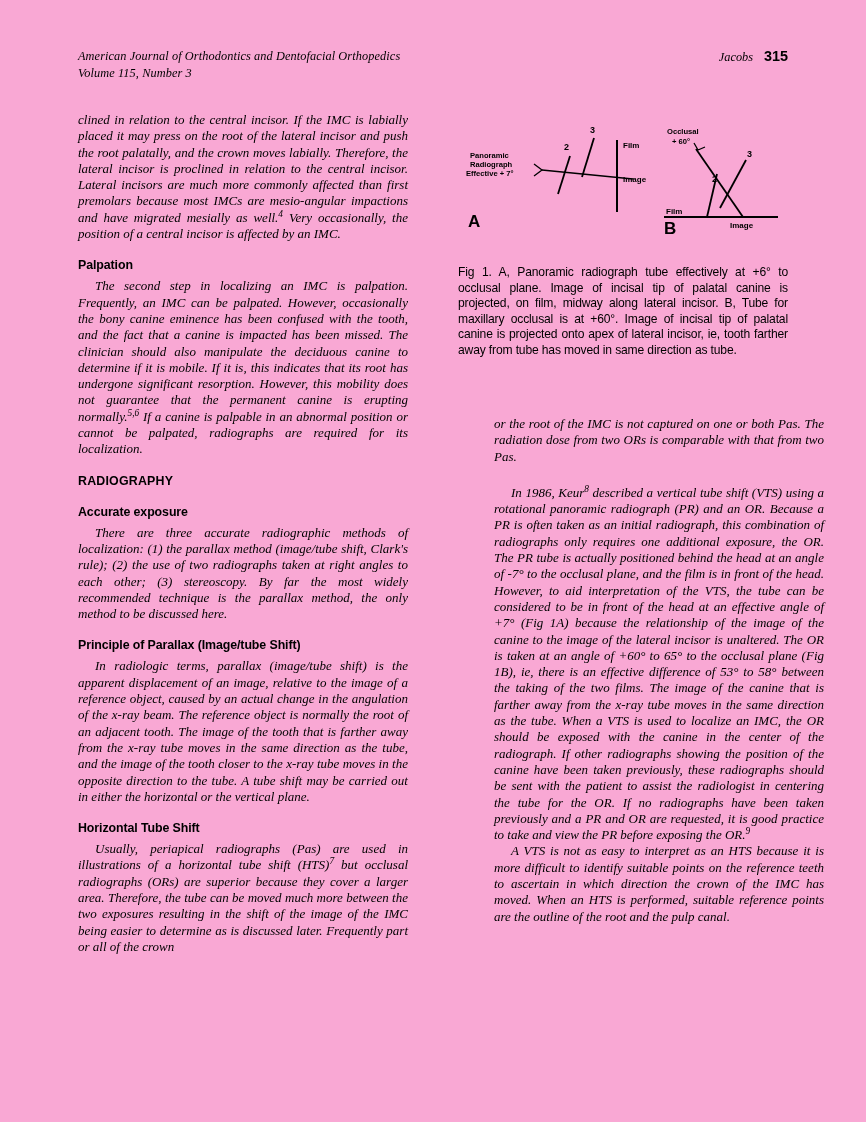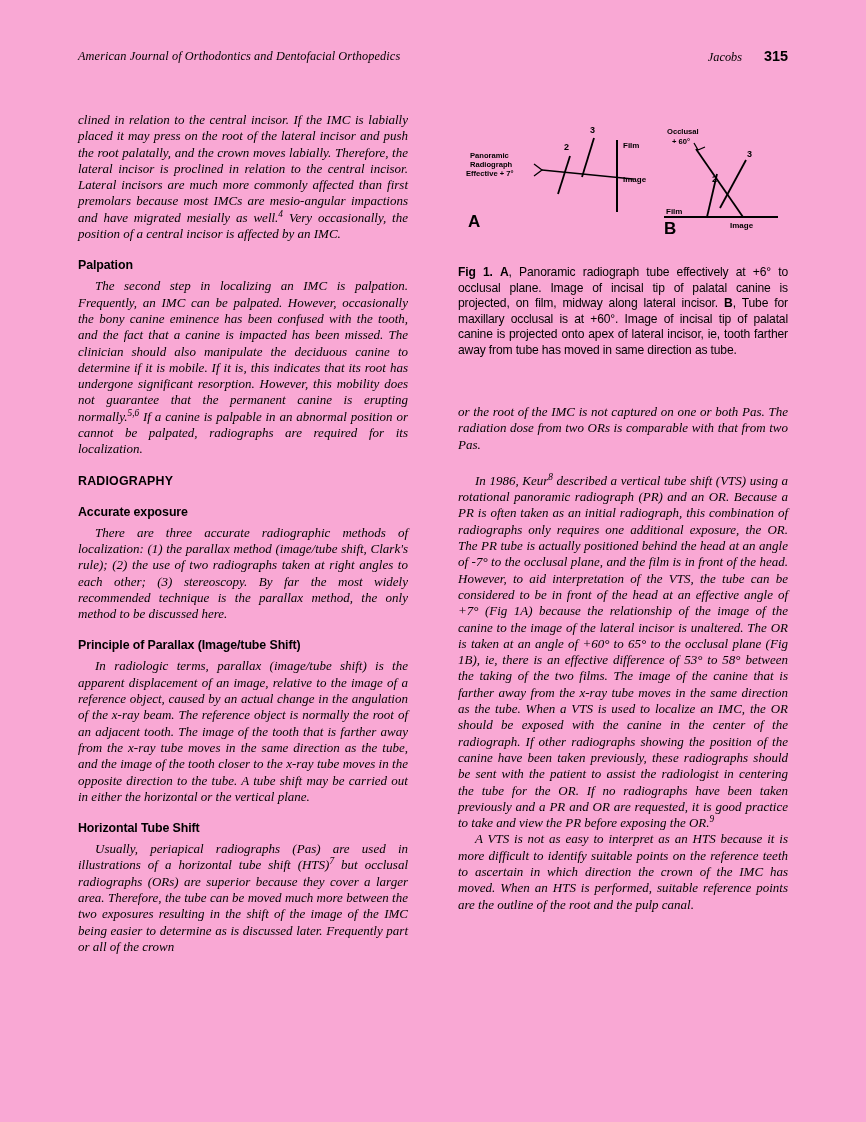--- a/index.html
+++ b/index.html
@@ -42,21 +42,21 @@
     position: absolute;
     right: 0;
     top: 0;
     white-space: nowrap;
     font-size: 12.3px;
     line-height: 16.5px;
   }
   .rh-author {
     font-style: italic;
     font-size: 12.3px;
-    margin-right: 22px;
+    margin-right: 11px;
   }
   .rh-page {
     font-weight: bold;
     font-size: 14.4px;
     font-family: "Liberation Sans", sans-serif;
   }
 
   
   .col {
     position: absolute;
@@ -111,30 +111,31 @@
   .fig-art svg { display: block; }
 
   .fig-caption {
     margin-top: 13px;
     font-family: "Liberation Sans", sans-serif;
     font-size: 12.1px;
     line-height: 15.5px;
     text-align: justify;
     letter-spacing: -0.15px;
   }
-  .fig-caption b { font-weight: bold; }
+  .fig-caption b { font-weight: normal; }
 </style>
 </head>
 <body>
 
 <div class="page">
 
   <div class="running-head">
     <div class="rh-left">
       <span>American Journal of Orthodontics and Dentofacial Orthopedics</span>
+      <span class="volline">Volume 115, Number 3</span>
     </div>
     <div class="rh-right">
       <span class="rh-author">Jacobs</span><span class="rh-page">315</span>
     </div>
   </div>
 
   <div class="col col-left">
 
     <p class="body"><span>clined in relation to the central incisor. If the IMC is labially placed it may press on the root of the lateral incisor and push the root palatally, and the crown moves labially. Therefore, the lateral incisor is proclined in relation to the central incisor. Lateral incisors are much more commonly affected than first premolars because most IMCs are mesio-angular impactions and have migrated mesially as well.</span><sup>4</sup><span> Very occasionally, the position of a central incisor is affected by an IMC.</span></p>
 
@@ -211,21 +212,21 @@
         </g>
       </svg>
     </div>
 
     <div class="fig-caption">
       <b>Fig 1.</b>
       <b>A</b><span>, Panoramic radiograph tube effectively at +6° to occlusal plane. Image of incisal tip of palatal canine is projected, on film, midway along lateral incisor. </span><b>B</b><span>, Tube for maxillary occlusal is at +60°. Image of incisal tip of palatal canine is projected onto apex of lateral incisor, ie, tooth farther away from tube has moved in same direction as tube.</span>
     </div>
   </div>
 
-  <div class="col col-right" style="top: 404px;">
+  <div class="col col-right" style="top: 416px; margin-left: 36px;">
 
     <p class="body">or the root of the IMC is not captured on one or both Pas. The radiation dose from two ORs is comparable with that from two Pas.</p>
 
     <div class="sp-before-head"></div>
     <div class="sp-after-head"></div>
 
     <p class="body indent"><span>In 1986, Keur</span><sup>8</sup><span> described a vertical tube shift (VTS) using a rotational panoramic radiograph (PR) and an OR. Because a PR is often taken as an initial radiograph, this combination of radiographs only requires one additional exposure, the OR. The PR tube is actually positioned behind the head at an angle of -7° to the occlusal plane, and the film is in front of the head. However, to aid interpretation of the VTS, the tube can be considered to be in front of the head at an effective angle of +7° (Fig 1A) because the relationship of the image of the canine to the image of the lateral incisor is unaltered. The OR is taken at an angle of +60° to 65° to the occlusal plane (Fig 1B), ie, there is an effective difference of 53° to 58° between the taking of the two films. The image of the canine that is farther away from the x-ray tube moves in the same direction as the tube. When a VTS is used to localize an IMC, the OR should be exposed with the canine in the center of the radiograph. If other radiographs showing the position of the canine have been taken previously, these radiographs should be sent with the patient to assist the radiologist in centering the tube for the OR. If no radiographs have been taken previously and a PR and OR are requested, it is good practice to take and view the PR before exposing the OR.</span><sup>9</sup></p>
 
     <p class="body indent">A VTS is not as easy to interpret as an HTS because it is more difficult to identify suitable points on the reference teeth to ascertain in which direction the crown of the IMC has moved. When an HTS is performed, suitable reference points are the outline of the root and the pulp canal.</p>
   </div>

